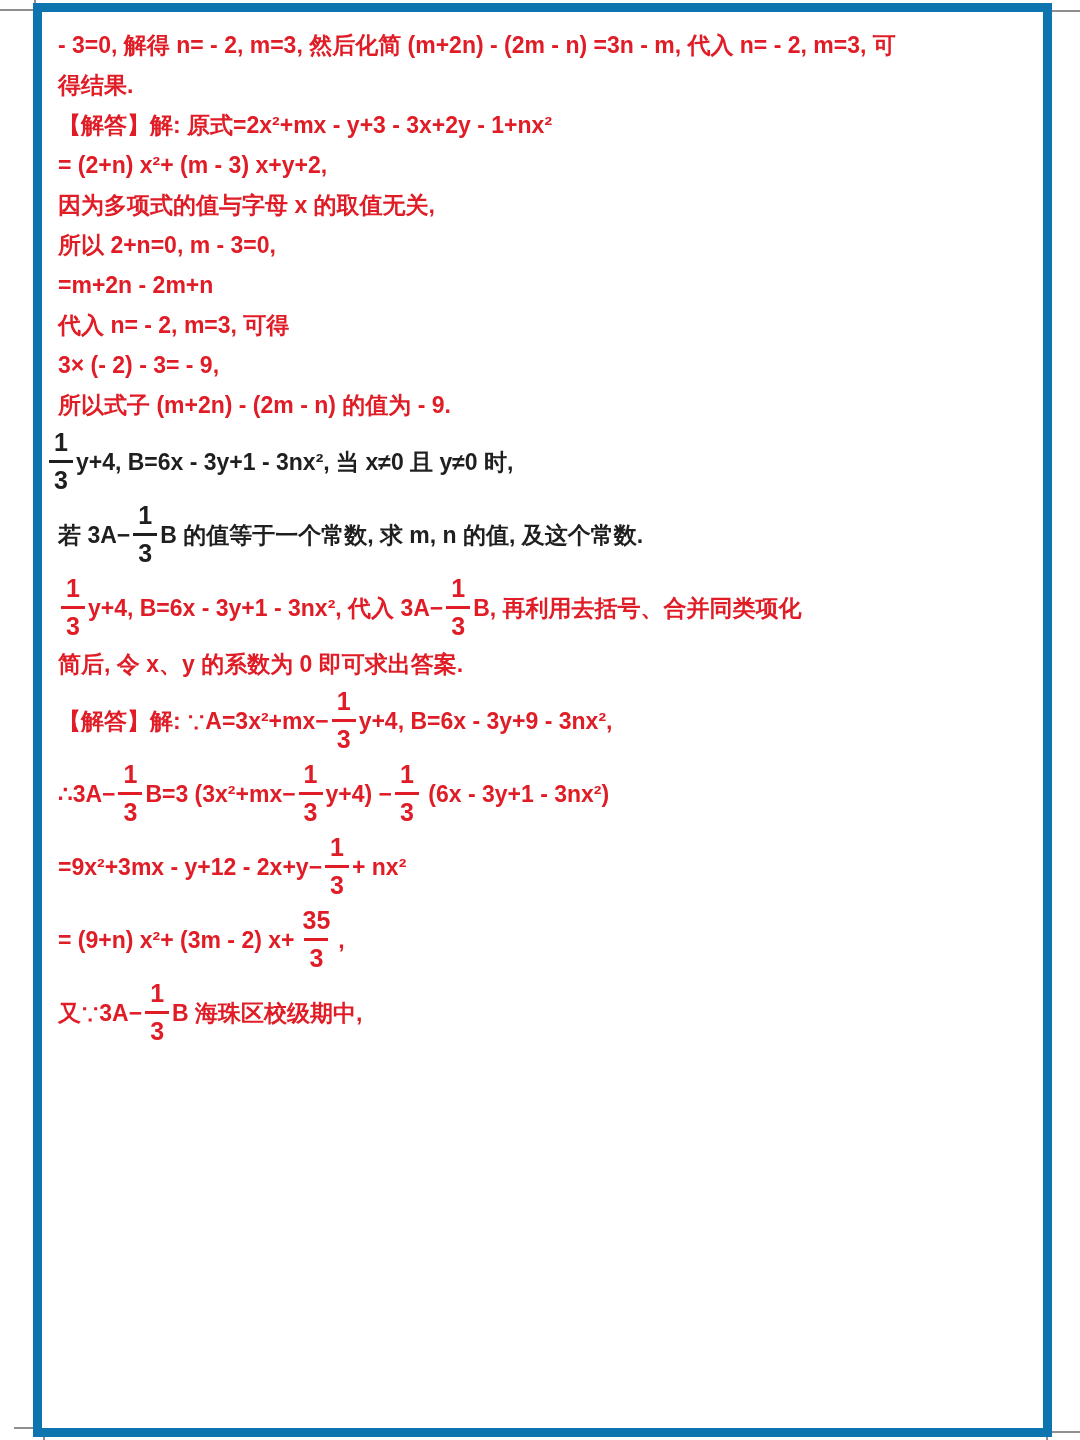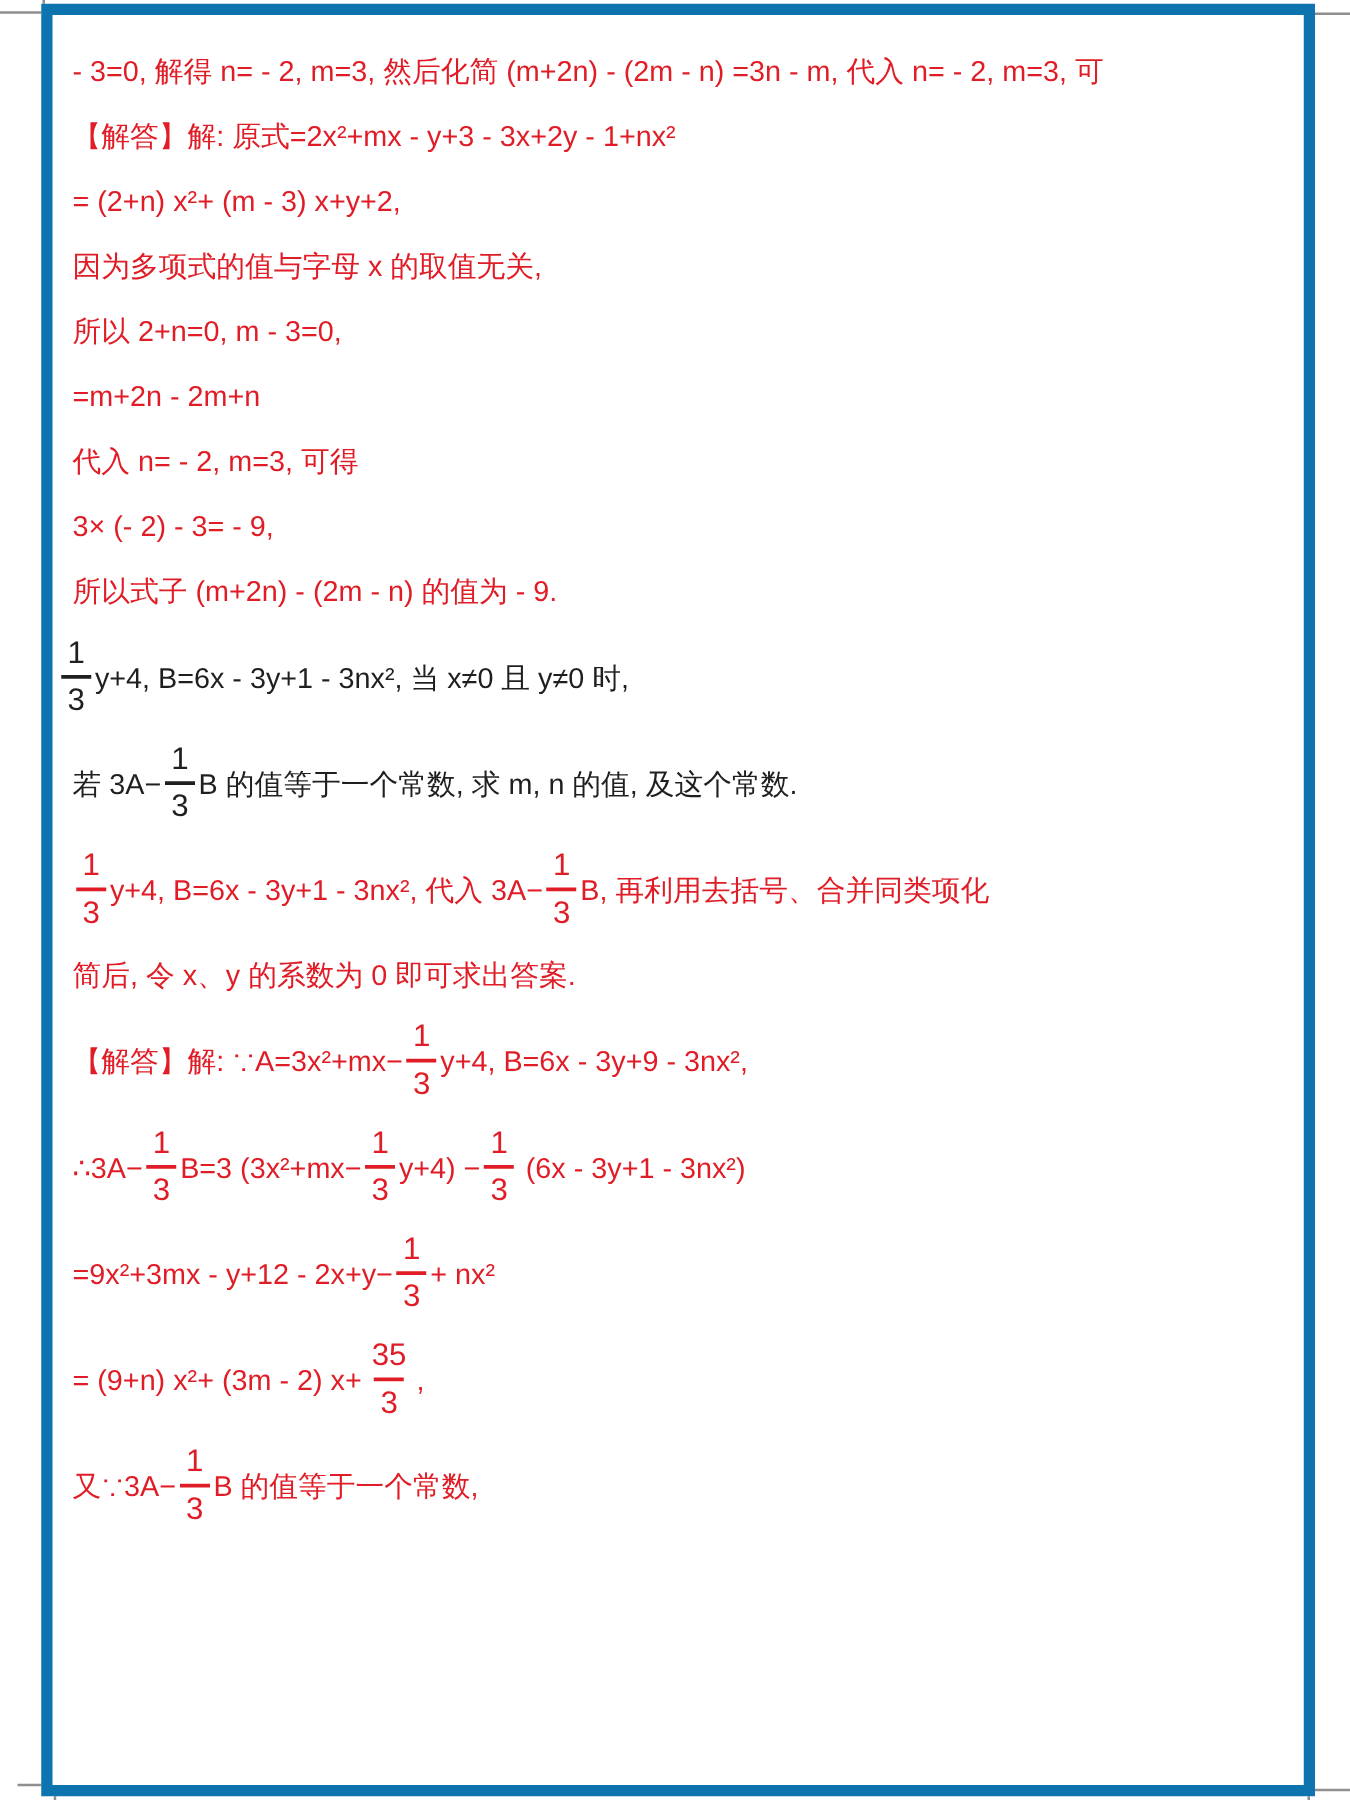--- a/index.html
+++ b/index.html
@@ -33,22 +33,22 @@
     inset: 0;
     padding: 10px 8px 0 16px;
     overflow: hidden;
   }
   .line {
     display: flex;
     align-items: center;
     white-space: pre;
     line-height: 34px;
     font-size: 23px;
-    font-weight: 400;
-    margin: 18px 0;
+    font-weight: 700;
+    margin: 6px 0;
   }
   .line.red { color: var(--red, #e01d26); }
   .line.black { color: var(--ink, #1f1f1f); }
   .line.outdent { margin-left: -12px; }
   .seg { white-space: pre; }
   .frac {
     display: inline-flex;
     flex-direction: column;
     align-items: center;
     margin: 0 3px;
@@ -66,31 +66,32 @@
 <div class="mark" style="left:1036px; top:10px; width:44px; height:2px;"></div>
 <div class="mark" style="left:1037px; top:10px; width:2px; height:13px;"></div>
 <div class="mark" style="left:14px; top:1427px; width:30px; height:2px;"></div>
 <div class="mark" style="left:43px; top:1424px; width:2px; height:16px;"></div>
 <div class="mark" style="left:1040px; top:1431px; width:40px; height:2px;"></div>
 <div class="mark" style="left:1046px; top:1428px; width:2px; height:12px;"></div>
 
 <div class="frame">
   <div class="content">
       <div class="line red"><span class="seg">- 3=0, 解得 n= - 2, m=3, 然后化简 (m+2n) - (2m - n) =3n - m, 代入 n= - 2, m=3, 可</span></div>
+      <div class="line red"><span class="seg">得结果.</span></div>
       <div class="line red"><span class="seg">【解答】解: 原式=2x²+mx - y+3 - 3x+2y - 1+nx²</span></div>
       <div class="line red"><span class="seg">= (2+n) x²+ (m - 3) x+y+2,</span></div>
       <div class="line red"><span class="seg">因为多项式的值与字母 x 的取值无关,</span></div>
       <div class="line red"><span class="seg">所以 2+n=0, m - 3=0,</span></div>
       <div class="line red"><span class="seg">=m+2n - 2m+n</span></div>
       <div class="line red"><span class="seg">代入 n= - 2, m=3, 可得</span></div>
       <div class="line red"><span class="seg">3× (- 2) - 3= - 9,</span></div>
       <div class="line red"><span class="seg">所以式子 (m+2n) - (2m - n) 的值为 - 9.</span></div>
       <div class="line black outdent"><span class="frac"><span class="num">1</span><span class="den">3</span></span><span class="seg">y+4, B=6x - 3y+1 - 3nx², 当 x≠0 且 y≠0 时,</span></div>
       <div class="line black"><span class="seg">若 3A−</span><span class="frac"><span class="num">1</span><span class="den">3</span></span><span class="seg">B 的值等于一个常数, 求 m, n 的值, 及这个常数.</span></div>
       <div class="line red"><span class="frac"><span class="num">1</span><span class="den">3</span></span><span class="seg">y+4, B=6x - 3y+1 - 3nx², 代入 3A−</span><span class="frac"><span class="num">1</span><span class="den">3</span></span><span class="seg">B, 再利用去括号、合并同类项化</span></div>
       <div class="line red"><span class="seg">简后, 令 x、y 的系数为 0 即可求出答案.</span></div>
       <div class="line red"><span class="seg">【解答】解: ∵A=3x²+mx−</span><span class="frac"><span class="num">1</span><span class="den">3</span></span><span class="seg">y+4, B=6x - 3y+9 - 3nx²,</span></div>
       <div class="line red"><span class="seg">∴3A−</span><span class="frac"><span class="num">1</span><span class="den">3</span></span><span class="seg">B=3 (3x²+mx−</span><span class="frac"><span class="num">1</span><span class="den">3</span></span><span class="seg">y+4) −</span><span class="frac"><span class="num">1</span><span class="den">3</span></span><span class="seg"> (6x - 3y+1 - 3nx²)</span></div>
       <div class="line red"><span class="seg">=9x²+3mx - y+12 - 2x+y−</span><span class="frac"><span class="num">1</span><span class="den">3</span></span><span class="seg">+ nx²</span></div>
       <div class="line red"><span class="seg">= (9+n) x²+ (3m - 2) x+</span><span class="frac"><span class="num">35</span><span class="den">3</span></span><span class="seg">,</span></div>
-      <div class="line red"><span class="seg">又∵3A−</span><span class="frac"><span class="num">1</span><span class="den">3</span></span><span class="seg">B 的值等于一个常数,</span></div>
+      <div class="line red"><span class="seg">又∵3A−</span><span class="frac"><span class="num">1</span><span class="den">3</span></span><span class="seg">B 海珠区校级期中,</span></div>
     </div>
 </div>
 
 </body></html>

